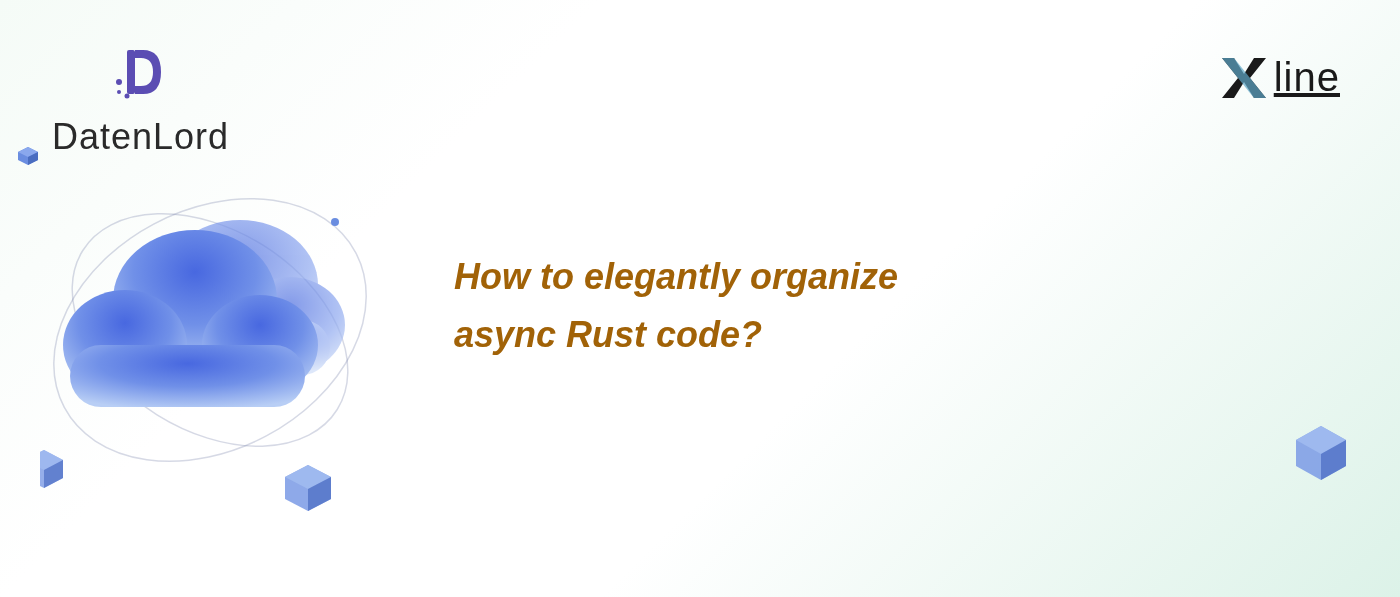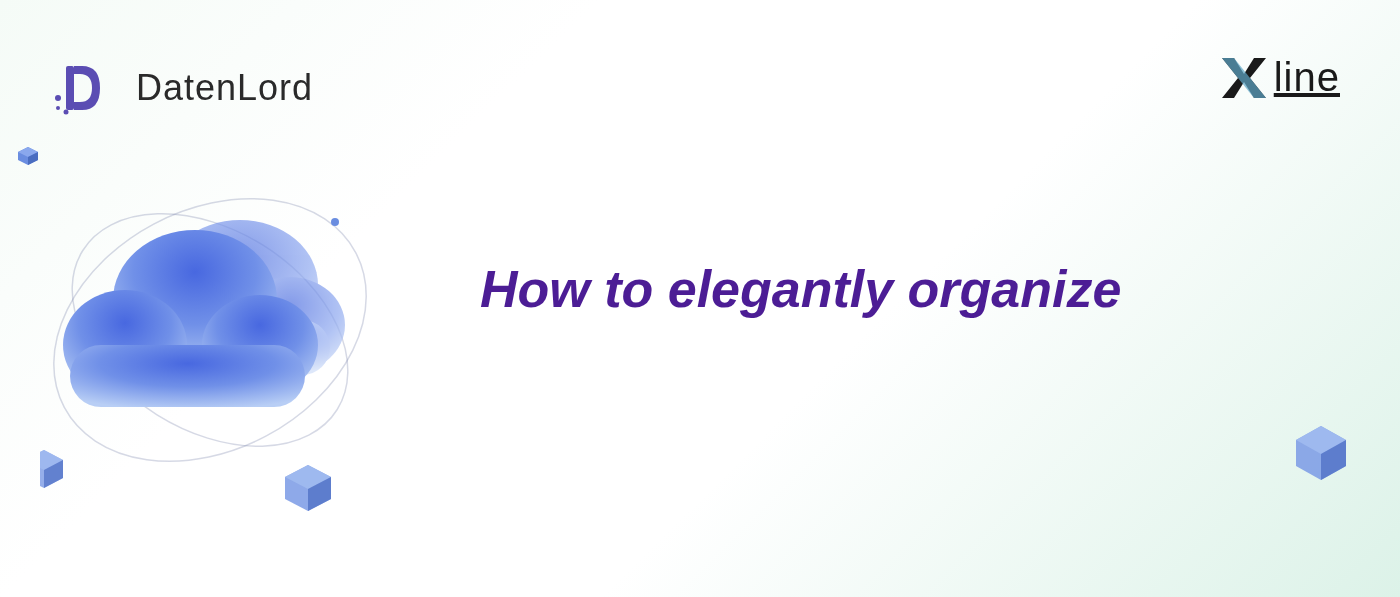--- a/index.html
+++ b/index.html
@@ -13,25 +13,26 @@
       height: 597px;
       background: linear-gradient(135deg, #f5fbf7 0%, #ffffff 30%, #ffffff 60%, #dcf2e8 100%);
       font-family: Arial, Helvetica, sans-serif;
       position: relative;
       overflow: hidden;
     }
     
     
     .datenlord-logo {
       position: absolute;
-      top: 60px;
+      top: 44px;
       left: 52px;
       display: flex;
       align-items: center;
-      gap: 28px;
+      gap: 16px;
+      flex-direction: column;
     }
     
     .datenlord-icon {
       width: 56px;
       height: 56px;
       position: relative;
     }
     
     .datenlord-icon svg {
       width: 100%;
@@ -74,26 +75,26 @@
       position: absolute;
       left: 40px;
       top: 170px;
       width: 360px;
       height: 380px;
     }
     
     
     .main-heading {
       position: absolute;
-      left: 480px;
+      left: 454px;
       top: 248px;
-      font-size: 52px;
+      font-size: 36px;
       font-weight: 700;
       font-style: italic;
-      color: #4c1d95;
+      color: #a16207;
       line-height: 1.6;
       max-width: 750px;
     }
     
     
     .cube {
       position: absolute;
     }
     
     .cube-1 {
@@ -196,13 +197,14 @@
         <stop offset="0%" stop-color="#5070e0"></stop>
         <stop offset="60%" stop-color="#90aaf0"></stop>
         <stop offset="100%" stop-color="#d0def8"></stop>
       </radialGradient>
     </defs>
   </svg>
 </div>
 
 <div class="main-heading">
   <span>How to elegantly organize</span><br>
+  <span>async Rust code?</span>
 </div>
 
 </body></html>

